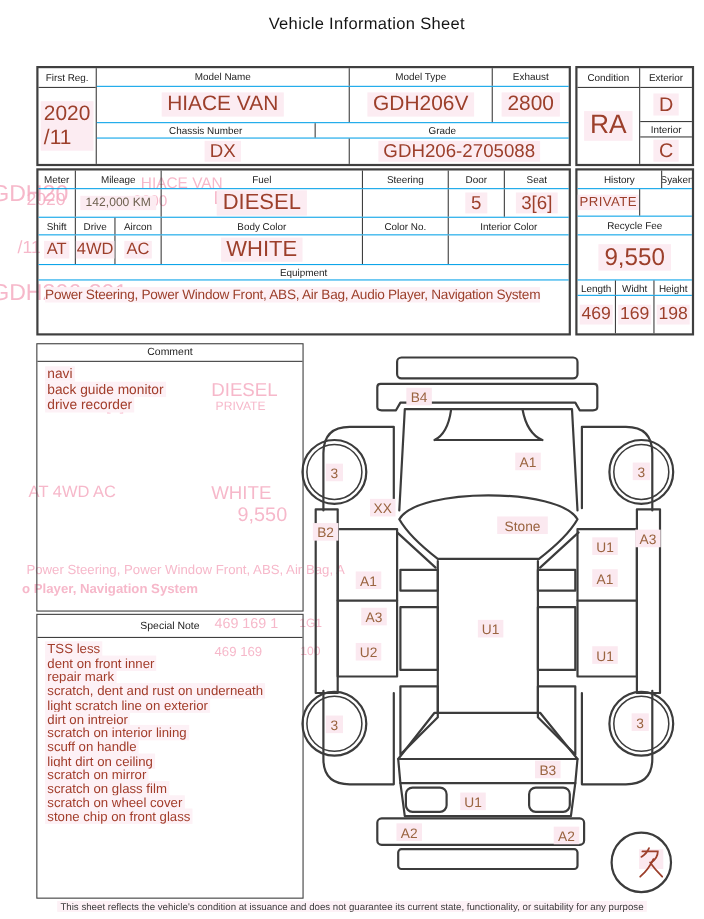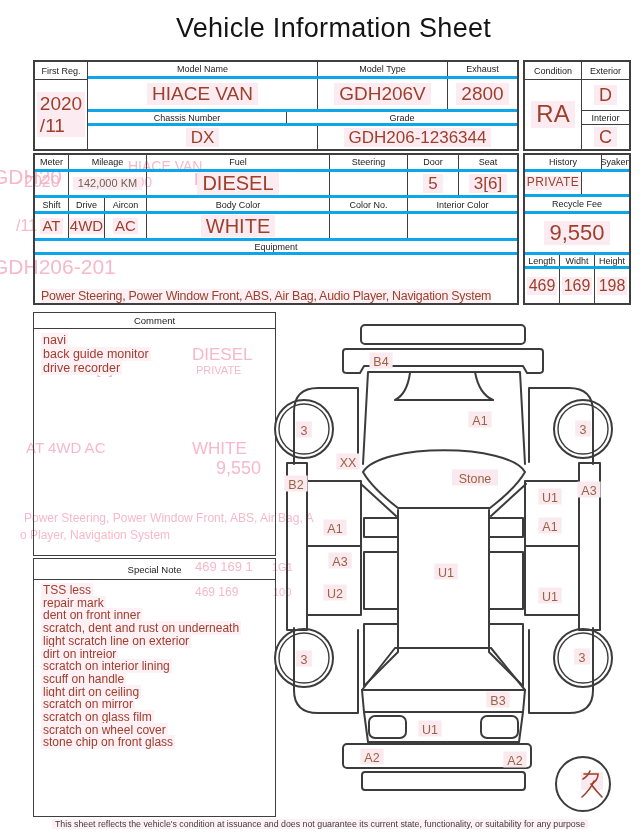--- a/index.html
+++ b/index.html
@@ -4,47 +4,47 @@
 <style>
   html,body{margin:0;padding:0}
   body{
     width:640px;height:835px;position:relative;overflow:hidden;
     background:#ffffff;
     font-family:"Liberation Sans","DejaVu Sans",sans-serif;
     -webkit-font-smoothing:antialiased;
   }
   .title{
     position:absolute;top:13px;left:0;right:0;text-align:center;
-    font-size:27px;color:#141414;letter-spacing:.3px;z-index:2;margin-left:27px;
+    font-size:15px;color:#141414;letter-spacing:.3px;z-index:2;margin-left:27px;
   }
   .tbl,.panel{
     position:absolute;border:2px solid #3f3f3f;box-sizing:border-box;
     display:flex;flex-direction:column;z-index:2;background:transparent;margin-left:11px;
   }
   .flexh{display:flex;flex:1;min-height:0}
   .colFirst{border-right:1px solid #3f3f3f;display:flex;flex-direction:column;box-sizing:border-box}
   .colRest{flex:1;display:flex;flex-direction:column;min-width:0}
-  .row{display:flex;border-bottom:3px solid #0ea5e9;align-items:stretch;min-height:0;box-sizing:border-box}
+  .row{display:flex;border-bottom:1px solid #0ea5e9;align-items:stretch;min-height:0;box-sizing:border-box}
   .row:last-child{border-bottom:none}
   .cell{
     border-right:1px solid #3f3f3f;display:flex;align-items:center;justify-content:center;
     box-sizing:border-box;min-width:0;overflow:hidden;
   }
   .cell:last-child{border-right:none}
   .hdr{font-size:9px;color:#1c1c1c;white-space:nowrap}
   .hb{height:17px;border-bottom:1px solid #3f3f3f;display:flex;align-items:center;justify-content:center;flex:none}
   .center{display:flex;align-items:center;justify-content:center}
   .val{color:#9c3f2b}
   .hl{background:#fcecf2;padding:0 5px;text-align:center;line-height:1.12;white-space:nowrap}
   .hl:empty{background:none;padding:0}
   .v24{font-size:24px}.v22{font-size:22px}.v20{font-size:20px}.v19{font-size:19px}
   .v18{font-size:18px}.v17{font-size:17px}.v16{font-size:16px}.v15{font-size:15px}
   .v12{font-size:12px;letter-spacing:.4px}
   .mile{color:#6e6150;font-size:11px}
-  .equipcell{justify-content:flex-start;align-items:flex-end;padding:6px 0 0 6px}
+  .equipcell{justify-content:flex-start;align-items:flex-start;padding:6px 0 0 6px}
   .equiptext{font-size:12.4px;letter-spacing:-0.25px;background:#fdf0f5;color:#9c3f2b;white-space:nowrap}
   .phdr{
     border-bottom:1px solid #3f3f3f;font-size:9.5px;color:#1c1c1c;
     display:flex;align-items:center;justify-content:center;flex:none;
   }
   .pbody{flex:1;padding:4px 7px;overflow:hidden}
   .note-line{color:#a23d2b}
   .note-line>span{background:#fdf1f6;padding:0 2px}
   .comment-body .note-line{font-size:12.5px;line-height:14px}
   .special-body .note-line{font-size:12px;line-height:12.7px}
@@ -93,21 +93,21 @@
       </div>
       <div class="row" style="height:14px">
         <div class="cell hdr" style="flex:1">Chassis Number</div>
         <div class="cell hdr" style="width:230px">Grade</div>
       </div>
       <div class="row" style="flex:1">
         <div class="cell" style="width:230px">
             <span class="hl val v17">DX</span>
           </div>
         <div class="cell" style="flex:1">
-            <span class="hl val v17">GDH206-1236344</span>
+            <span class="hl val v17">GDH206-2705088</span>
           </div>
       </div>
     </div>
   </div>
 </div>
 
 <div class="tbl" style="left:512px;top:60px;width:108px;height:91px">
   <div class="flexh">
     <div class="colFirst" style="width:57px">
       <div class="hdr hb">Condition</div>
@@ -240,22 +240,22 @@
       <div class="note-line"><span>navi</span></div>
       <div class="note-line"><span>back guide monitor</span></div>
       <div class="note-line"><span>drive recorder</span></div>
     </div>
 </div>
 
 <div class="panel" style="left:22px;top:558px;width:243px;height:259px;border-width:1.5px">
   <div class="phdr" style="height:20px">Special Note</div>
   <div class="pbody special-body">
       <div class="note-line"><span>TSS less</span></div>
+      <div class="note-line"><span>dent on front inner</span></div>
       <div class="note-line"><span>repair mark</span></div>
-      <div class="note-line"><span>dent on front inner</span></div>
       <div class="note-line"><span>scratch, dent and rust on underneath</span></div>
       <div class="note-line"><span>light scratch line on exterior</span></div>
       <div class="note-line"><span>dirt on intreior</span></div>
       <div class="note-line"><span>scratch on interior lining</span></div>
       <div class="note-line"><span>scuff on handle</span></div>
       <div class="note-line"><span>light dirt on ceiling</span></div>
       <div class="note-line"><span>scratch on mirror</span></div>
       <div class="note-line"><span>scratch on glass film</span></div>
       <div class="note-line"><span>scratch on wheel cover</span></div>
       <div class="note-line"><span>stone chip on front glass</span></div>
@@ -390,18 +390,18 @@
     <span class="ghost" style="left: 121px; top: 175px; font-size: 14px;">2800</span>
     <span class="ghost" style="left: 194px; top: 171px; font-size: 17px;">D</span>
     <span class="ghost" style="left: -8px; top: 256px; font-size: 21px;">GDH206-201</span>
     <span class="ghost" style="left: 192px; top: 346px; font-size: 17px;">DIESEL</span>
     <span class="ghost" style="left: 88px; top: 361px; font-size: 15px;">3[6]</span>
     <span class="ghost" style="left: 196px; top: 365px; font-size: 11px;">PRIVATE</span>
     <span class="ghost" style="left: 26px; top: 440px; font-size: 15px;">AT  4WD  AC</span>
     <span class="ghost" style="left: 192px; top: 440px; font-size: 17px;">WHITE</span>
     <span class="ghost" style="left: 216px; top: 459px; font-size: 18px;">9,550</span>
     <span class="ghost" style="left: 24px; top: 512px; font-size: 12px;">Power Steering, Power Window  Front, ABS, Air Bag, A</span>
-    <span class="ghost" style="left: 20px; top: 529px; font-size: 12px;">o Player, Navigation System</span>
+    <span class="ghost" style="left: 20px; top: 529px; font-size: 12px; font-weight: bold;">o Player, Navigation System</span>
     <span class="ghost" style="left: 195px; top: 560px; font-size: 13px;">469  169  1</span>
     <span class="ghost" style="left: 195px; top: 586px; font-size: 12px;">469  169</span>
     <span class="ghost" style="left: 272px; top: 562px; font-size: 11px;">1G1</span>
     <span class="ghost" style="left: 273px; top: 587px; font-size: 11px;">100</span>
   </div>
 
 </body></html>

